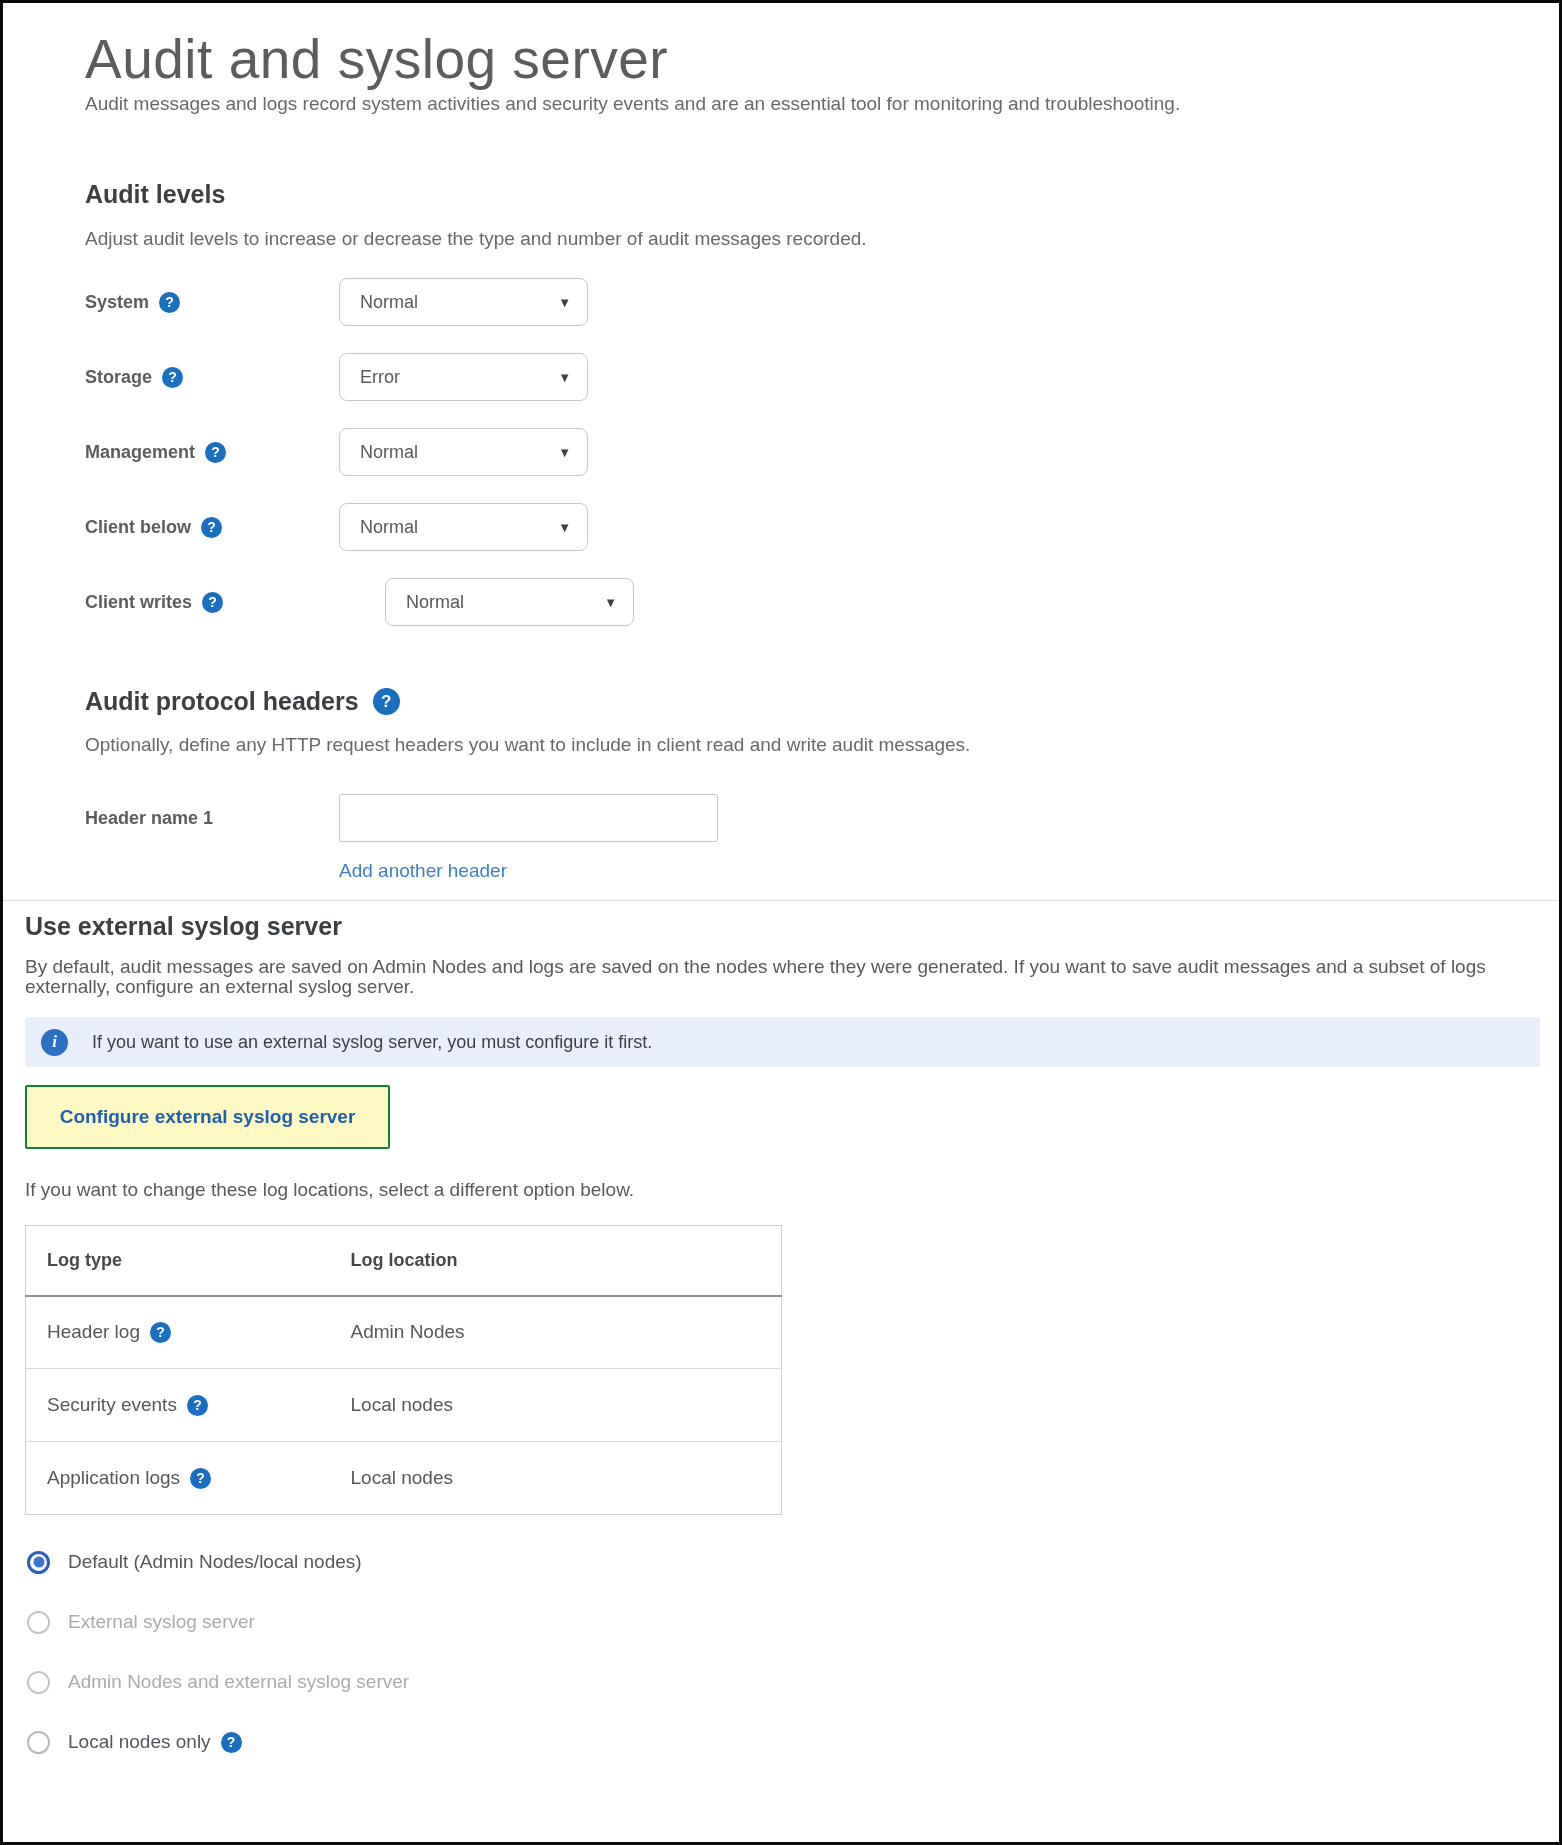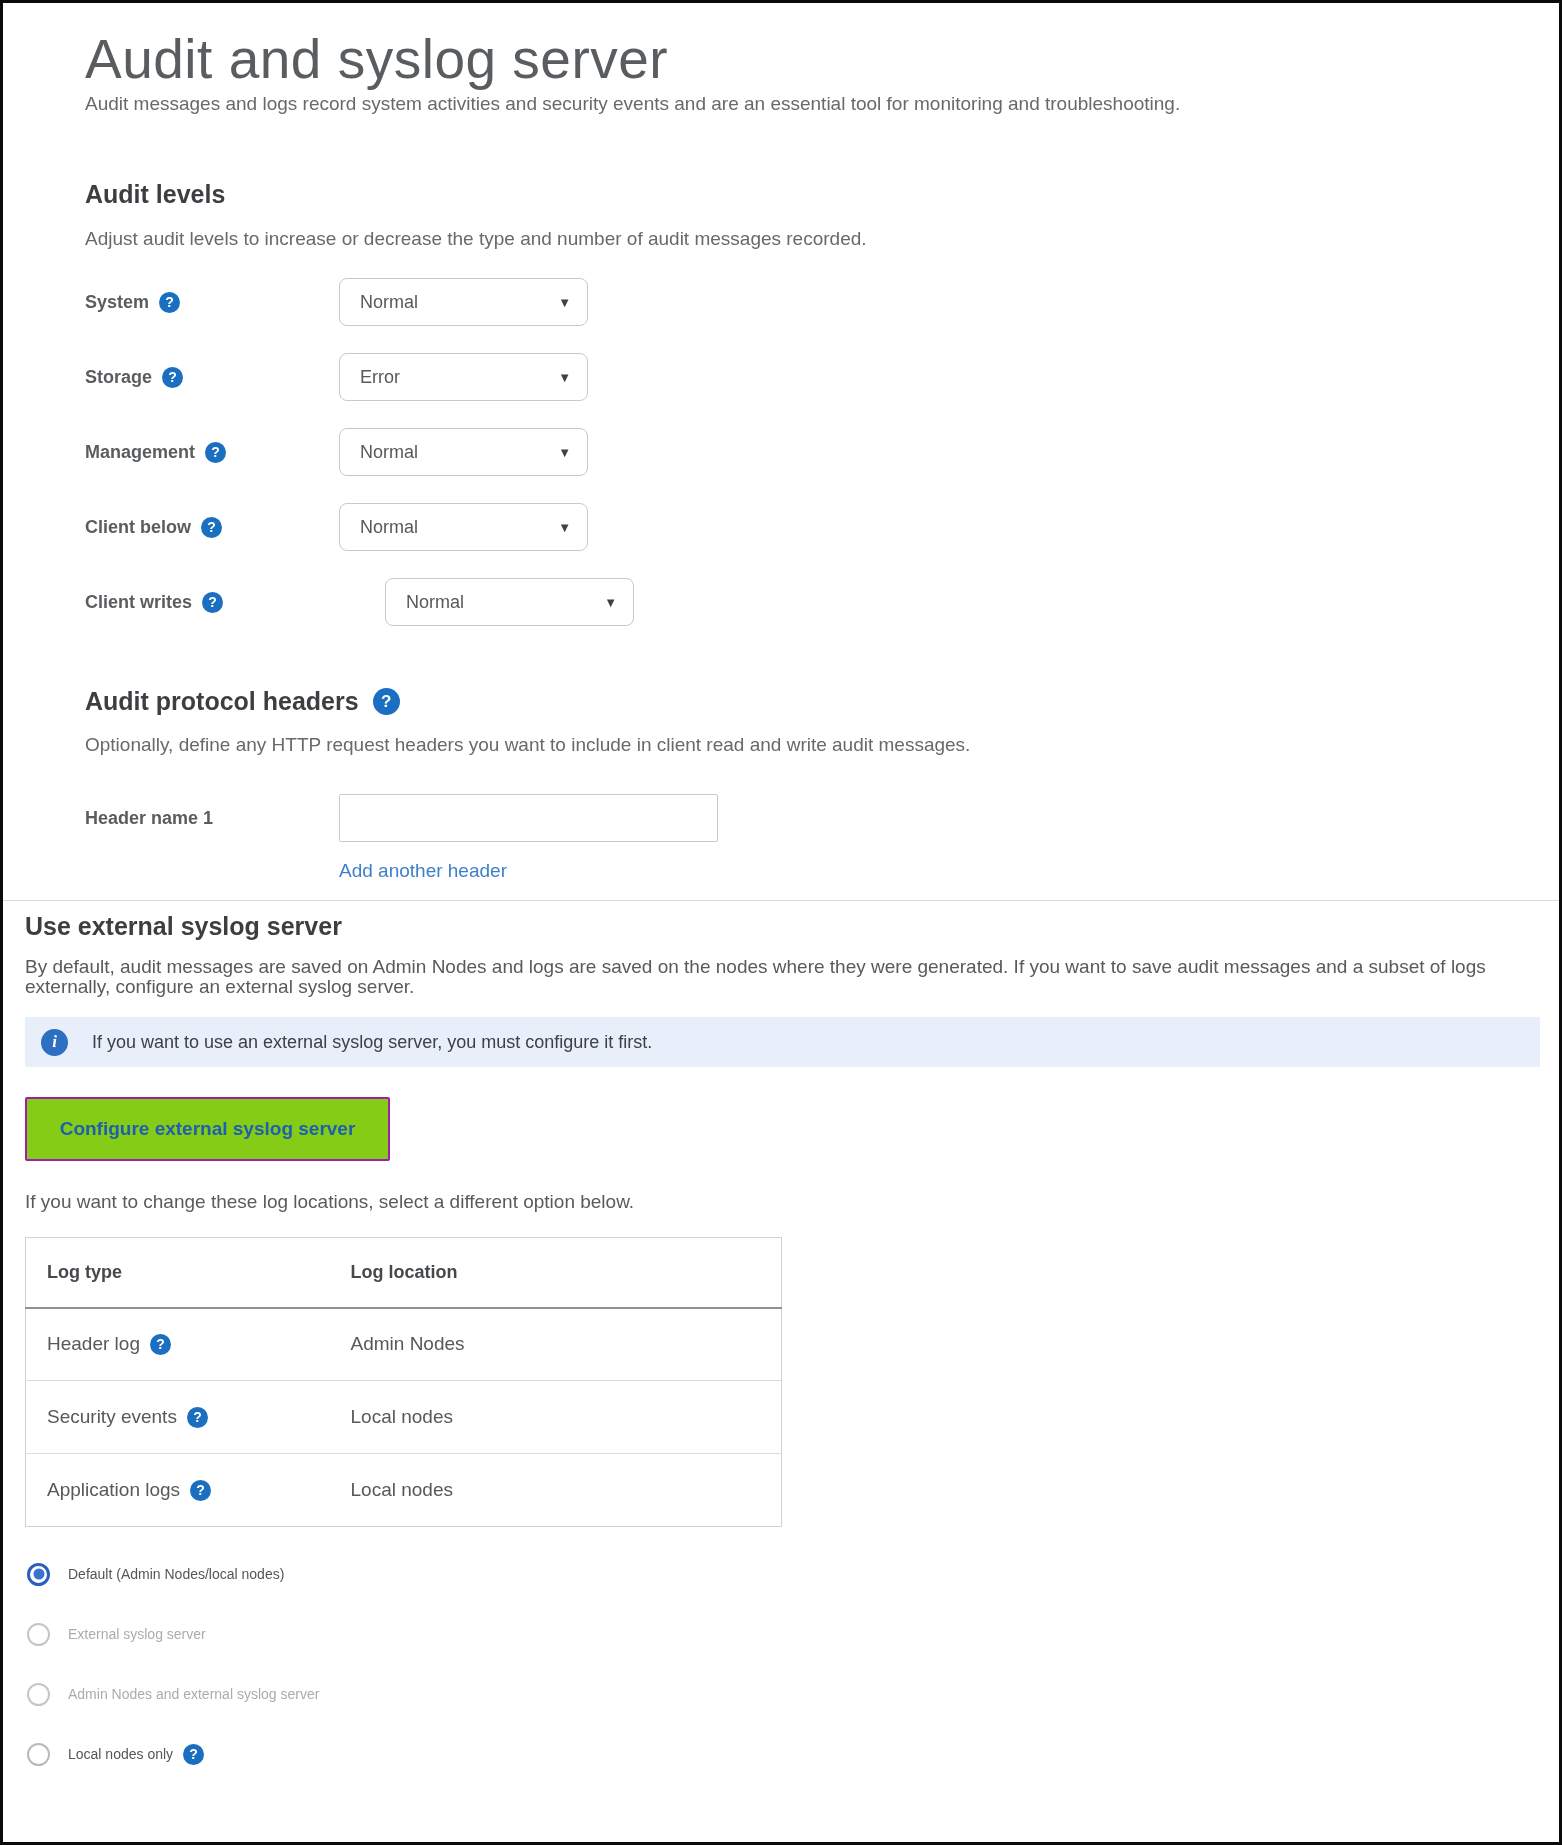--- a/index.html
+++ b/index.html
@@ -66,22 +66,22 @@
   }
   .info-icon {
     width:27px; height:27px; border-radius:50%; background:#2d6fc0;
     color:#fff; font-size:17px; font-weight:700; font-style:italic;
     display:flex; align-items:center; justify-content:center;
     margin-left:16px; flex:0 0 auto; font-family:"Liberation Serif","DejaVu Serif",serif;
   }
   .info-text { margin-left:24px; font-size:18px; color:#3d4045; }
 
   .outline-button {
-    margin-top:30px; width:365px; height:64px;
-    background:#84cc16; border:2px solid #a21caf; border-radius:2px;
+    margin-top:18px; width:365px; height:64px;
+    background:#fef9c3; border:2px solid #15803d; border-radius:2px;
     color:#1f5fae; font-size:19px; font-weight:700;
     display:flex; align-items:center; justify-content:center; cursor:pointer;
     font-family:"Liberation Sans","DejaVu Sans",sans-serif;
   }
   .change-note { margin-top:30px; font-size:19px; color:#595a5c; }
 
   .log-table { margin-top:24px; width:757px; border:1px solid #cfd2d4; border-collapse:collapse; }
   .log-table th {
     text-align:left; font-size:18px; font-weight:700; color:#46494c;
     height:70px; vertical-align:middle;
@@ -101,21 +101,21 @@
   .radio {
     width:23px; height:23px; border-radius:50%; flex:0 0 auto;
     border:2px solid #b7babc; background:#fff; position:relative; cursor:pointer;
   }
   .radio.selected { border:3px solid #2a5fc0; }
   .radio.selected::after {
     content:""; position:absolute; left:50%; top:50%;
     width:11px; height:11px; border-radius:50%; background:#3a72d2;
     transform:translate(-50%,-50%);
   }
-  .radio-label { margin-left:18px; font-size:14px; color:#53565a; }
+  .radio-label { margin-left:18px; font-size:19px; color:#53565a; }
   .radio-row.disabled .radio-label { color:#a9acae; }
   .radio-row.disabled .radio { border-color:#c3c6c8; cursor:default; }
 </style>
 </head>
 <body>
 
 <div class="top-section">
   <h1 class="page-title">Audit and syslog server</h1>
   <p class="page-subtitle">Audit messages and logs record system activities and security events and are an essential tool for monitoring and troubleshooting.</p>
 

